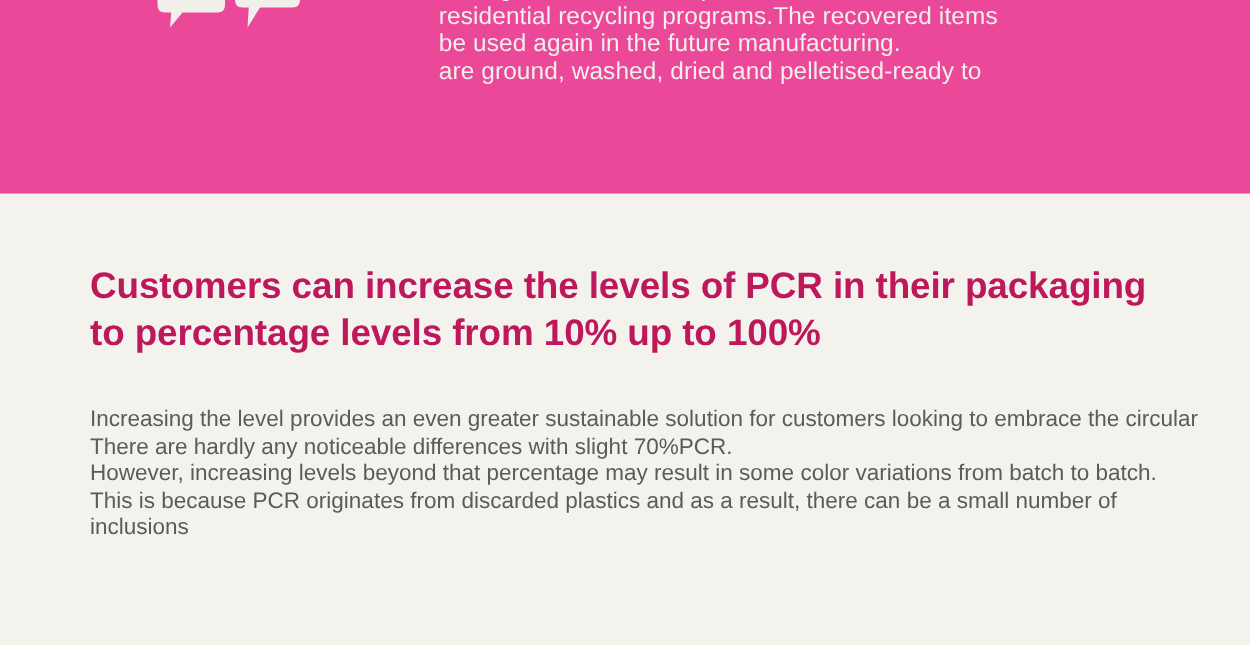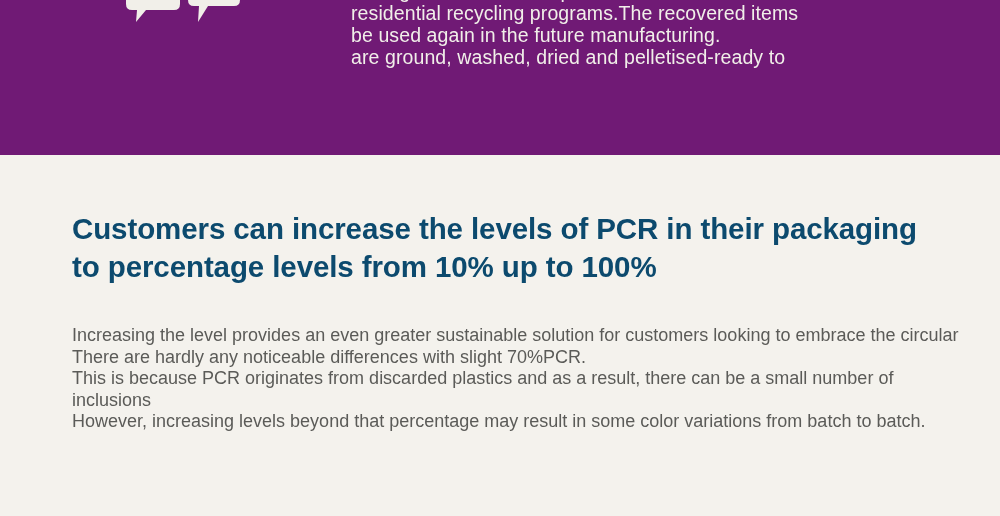--- a/index.html
+++ b/index.html
@@ -20,21 +20,21 @@
     background: #f4f2ed;
   }
 
   
   #hero-band {
     position: absolute;
     left: 0;
     top: 0;
     width: 1000px;
     height: 155px;
-    background: #701a75;
+    background: #ec4899;
     overflow: hidden;
   }
 
   
   #hero-icon {
     position: absolute;
     left: 124px;
     top: -46px;
     width: 120px;
     height: 72px;
@@ -70,21 +70,21 @@
     height: 361px;
     background: #f4f2ed;
   }
 
   #section-heading {
     position: absolute;
     left: 72px;
     top: 55px;
     width: 880px;
     margin: 0;
-    color: #0c4a6e;
+    color: #be185d;
     font-size: 29.5px;
     font-weight: 700;
     line-height: 38px;
     letter-spacing: -0.1px;
   }
   #section-heading .hl {
     display: block;
     white-space: nowrap;
   }
 
@@ -127,19 +127,19 @@
   <div id="lower">
 
     <h1 id="section-heading">
       <span class="hl">Customers can increase the levels of PCR in their packaging</span>
       <span class="hl">to percentage levels from 10% up to 100%</span>
     </h1>
 
     <div id="section-body">
       <span class="pl">Increasing the level provides an even greater sustainable solution for customers looking to embrace the circular</span>
       <span class="pl">There are hardly any noticeable differences with slight 70%PCR.</span>
+      <span class="pl">However, increasing levels beyond that percentage may result in some color variations from batch to batch.</span>
       <span class="pl">This is because PCR originates from discarded plastics and as a result, there can be a small number of inclusions</span>
-      <span class="pl">However, increasing levels beyond that percentage may result in some color variations from batch to batch.</span>
     </div>
 
   </div>
 
 </div>
 
 </body></html>

